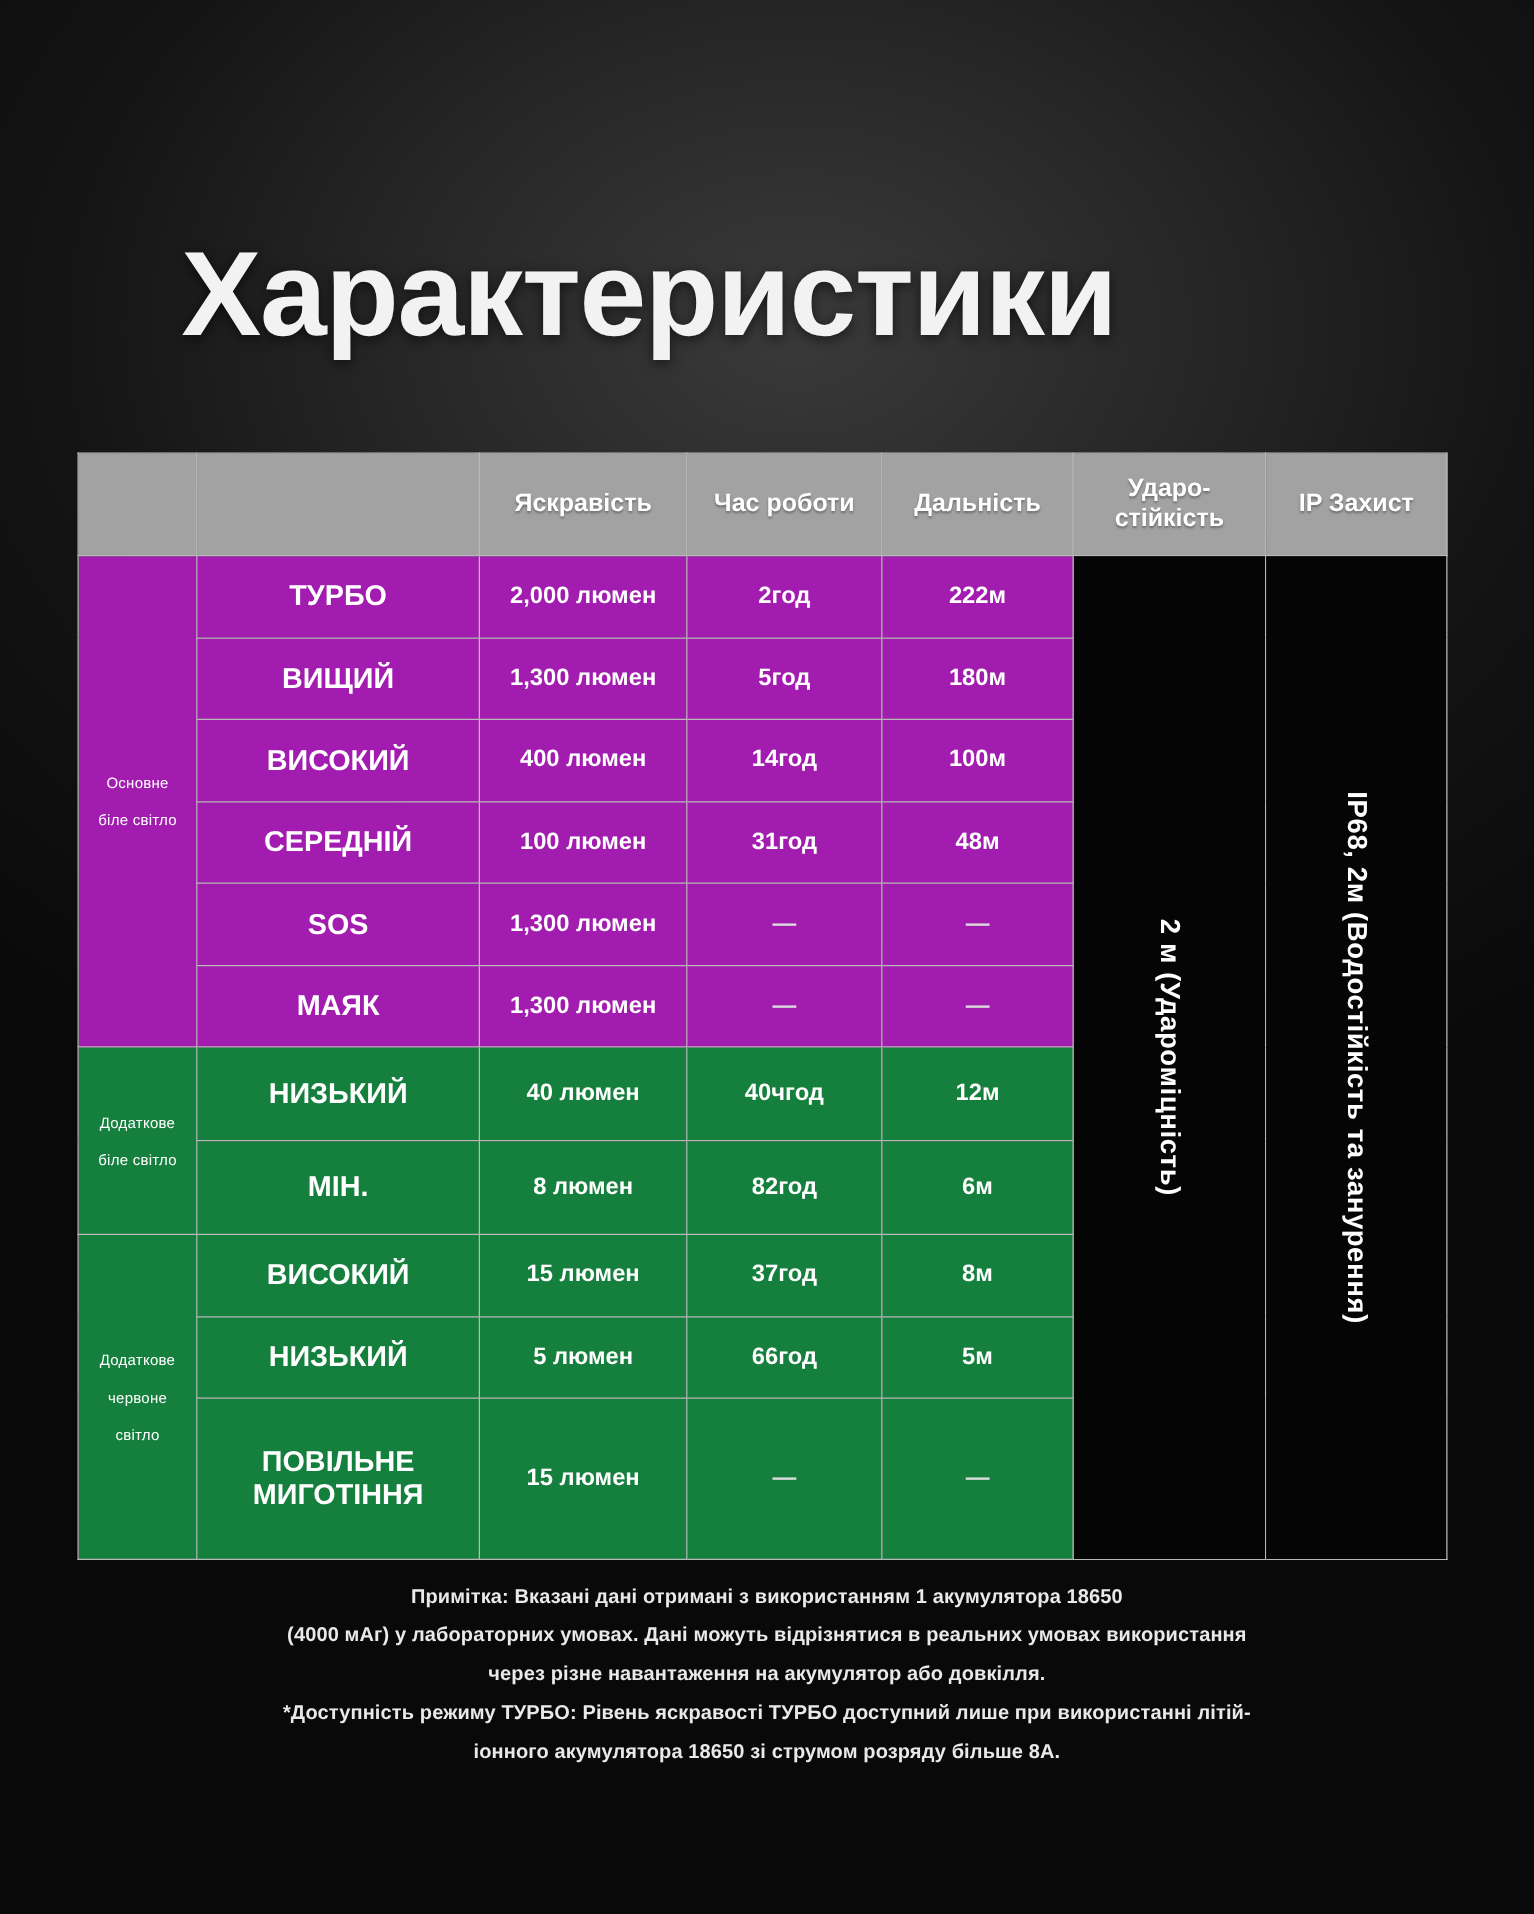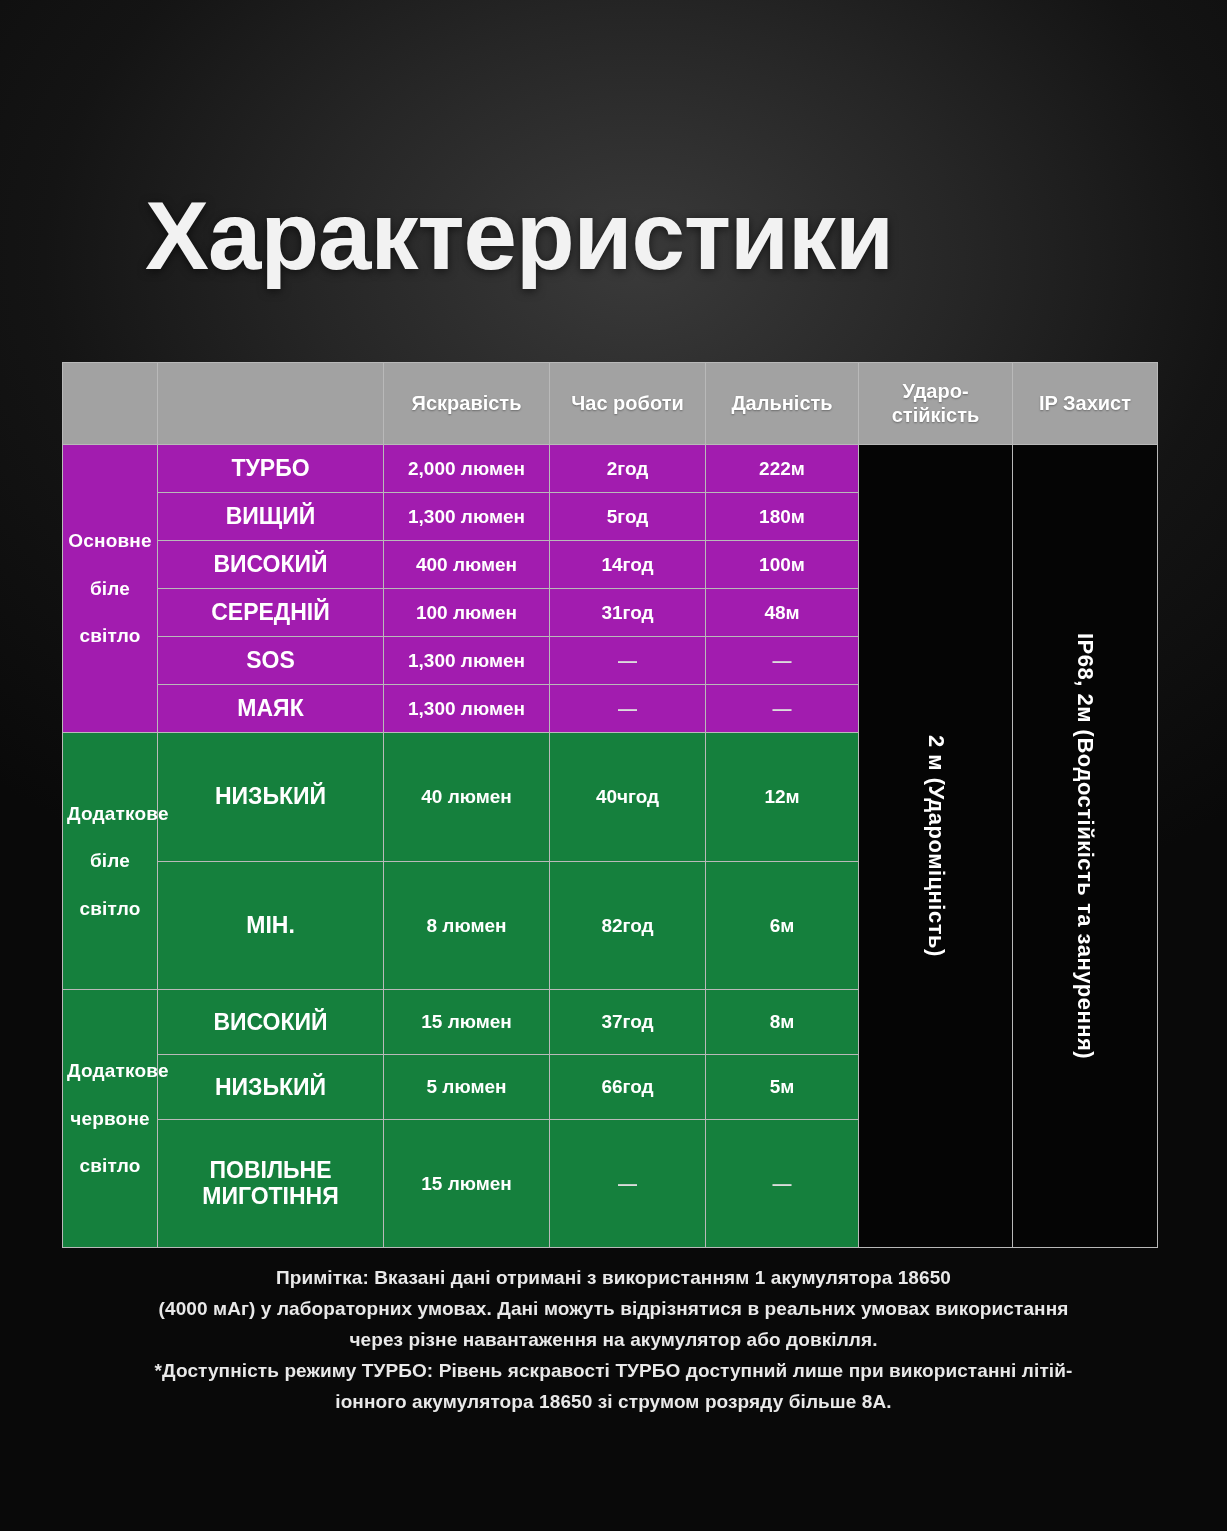--- a/index.html
+++ b/index.html
@@ -62,22 +62,22 @@
     text-shadow:0 1px 2px rgba(0,0,0,.35);
   }
   .hdr td.blank{background:#a2a2a2;border-left:1px solid #b9b9b9;}
 
   
   .gray td{background:#a21caf;}
   
   .black td{background:#15803d;}
 
   td.grp{
-    font-size:19px;
-    font-weight:bold;
+    font-size:12px;
+    font-weight:normal;
     line-height:2.5;
     letter-spacing:.2px;
     padding:0 4px;
   }
   td.mode{font-size:23px;line-height:1.12;}
   td.val{font-size:19px;}
   td.dash{font-size:19px;color:#dcdcdc;}
 
   td.vert{
     background:#050505;
@@ -97,21 +97,21 @@
     color:#ffffff;
   }
 
   
   .notes{
     position:absolute;
     left:62px;top:1262px;
     width:1103px;
     text-align:center;
     color:#e9e9e9;
-    font-size:19px;
+    font-size:16px;
     font-weight:bold;
     line-height:31px;
     letter-spacing:.1px;
   }
   .notes div{white-space:nowrap;}
 </style>
 </head>
 <body>
 
 <div class="bg-vignette"></div>

